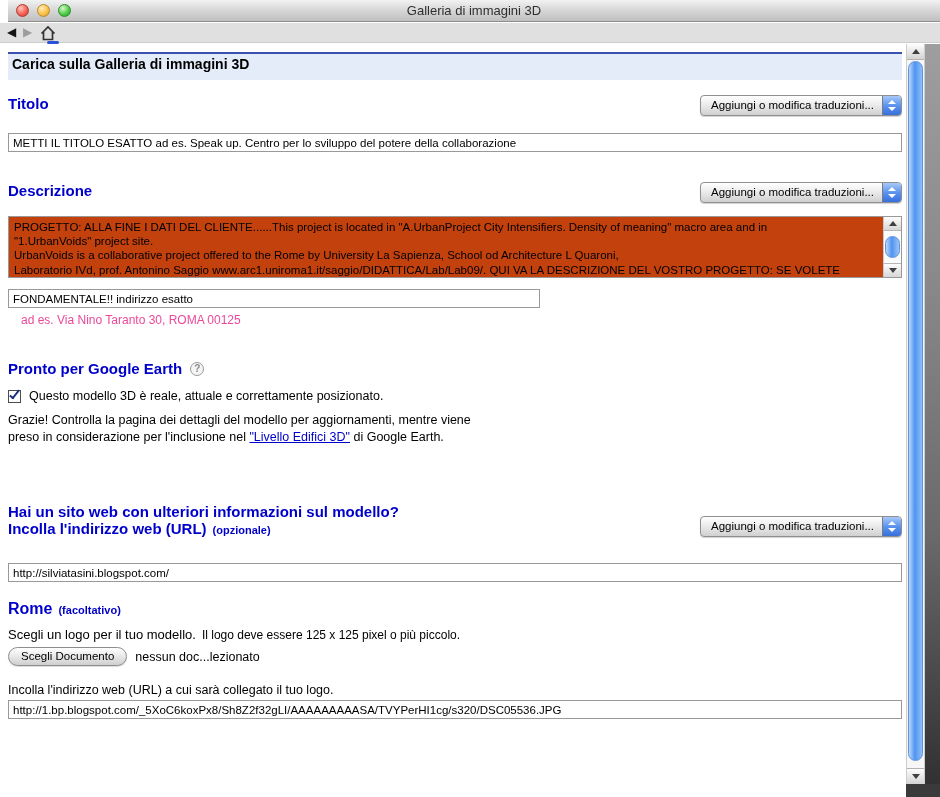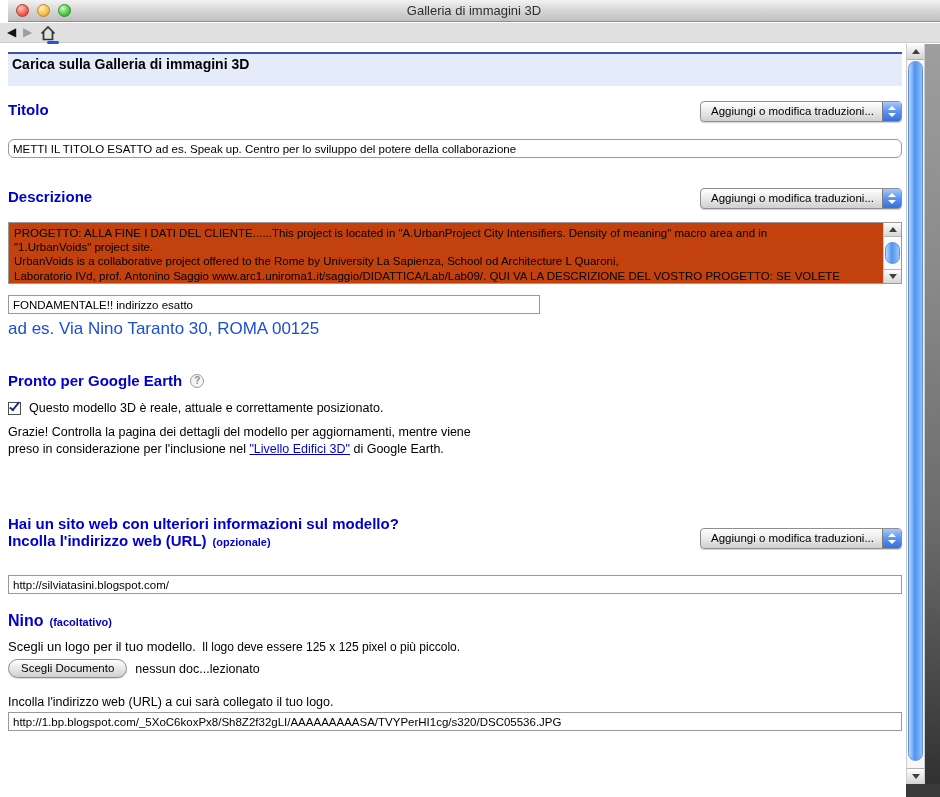--- a/index.html
+++ b/index.html
@@ -25,21 +25,21 @@
   .nav-back { position:absolute; left:7px; top:2px; font-size:12px; color:#141414; cursor:default; }
   .nav-fwd  { position:absolute; left:23px; top:2px; font-size:12px; color:#9d9d9d; cursor:default; }
   .nav-home { position:absolute; left:39px; top:1px; }
   .home-underline { position:absolute; left:47px; top:18px; width:12px; height:3px; background:#2a52d8; border-radius:2px; }
 
   
   .content { position:absolute; top:44px; left:0; width:906px; bottom:0; background:#fff; }
   .inner { padding:8px 4px 0 8px; }
 
   .page-header { background:#e5ecf9; border-top:2px solid #3c50b0; font-size:14px;
-    font-weight:bold; color:#000; padding:2px 4px 14px; }
+    font-weight:bold; color:#000; padding:2px 4px 8px; }
 
   .h-blue { color:#0000cc; font-size:15px; font-weight:bold; }
   .h-small { color:#0000cc; font-size:11px; font-weight:bold; }
 
   .row { display:flex; justify-content:space-between; align-items:flex-start; }
   .row-end { display:flex; justify-content:space-between; align-items:flex-end; }
 
   .popup { display:inline-flex; align-items:stretch; height:21px; border:1px solid #8f8f8f;
     border-radius:4px; overflow:hidden; background:linear-gradient(#ffffff,#ececec 45%,#d0d0d0);
     box-shadow:0 1px 1px rgba(0,0,0,.18); cursor:default; }
@@ -60,21 +60,21 @@
   .ta-sb { position:absolute; top:0; right:0; bottom:0; width:18px; border-left:1px solid #c9c9c9; background:#fbfbfb; }
   .ta-btn { position:absolute; right:0; width:17px; height:14px; background:linear-gradient(#fdfdfd,#d6d6d6);
     display:flex; align-items:center; justify-content:center; }
   .ta-up { top:0; border-bottom:1px solid #b7b7b7; }
   .ta-down { bottom:0; border-top:1px solid #b7b7b7; }
   .tri-up-dk { width:0;height:0;border-left:4px solid transparent;border-right:4px solid transparent;border-bottom:5px solid #3f3f3f; }
   .tri-down-dk { width:0;height:0;border-left:4px solid transparent;border-right:4px solid transparent;border-top:5px solid #3f3f3f; }
   .ta-thumb { position:absolute; right:1px; top:19px; width:15px; height:22px; border-radius:8px;
     border:1px solid #5f8fd9; background:linear-gradient(90deg,#bcd9fb,#4f93f1 45%,#9cc6f8); }
 
-  .hint-gray { color:#1d4ed8; font-size:17px; }
+  .hint-gray { color:#ec4899; font-size:12px;margin-left:13px; }
 
   .help-icon { display:inline-flex; align-items:center; justify-content:center; width:14px; height:14px;
     border:1px solid #9c9c9c; border-radius:50%; color:#8a8a8a; font-size:10px; font-weight:bold;
     vertical-align:2px; margin-left:8px; background:#f4f4f4; cursor:default; }
 
   .cb-row { display:flex; align-items:center; gap:8px; }
   .checkbox { position:relative; width:13px; height:13px; border:1px solid #4c4c4c; background:#fff; margin-top:1px; cursor:default; }
   .check-mark { position:absolute; left:3px; top:-3px; width:5px; height:11px;
     border-right:2px solid #1c2f7c; border-bottom:2px solid #1c2f7c; transform:rotate(38deg); }
   .cb-label { font-size:12.5px; color:#000; }
@@ -101,21 +101,21 @@
   .ms-down { bottom:0; border-top:1px solid #b2b2b2; }
   .ms-thumb { position:absolute; top:17px; left:1px; width:15px; height:700px; border-radius:8px;
     border:1px solid #5e92dd; background:linear-gradient(90deg,#bcd9fb,#4f93f1 45%,#8fc0f8); }
   .right-strip { position:absolute; top:44px; right:0; width:15px; bottom:0;
     background:linear-gradient(#9e9e9e,#8a8a8a 30%,#6a6a6a 65%,#2e2e2e); }
   .br-corner { position:absolute; right:0; bottom:0; width:34px; height:13px; background:#3a3a3a; }
 
   
   .mt-header { margin-top:0; }
   .mt-titolo { margin-top:15px; }
-  .mt-input1 { margin-top:17px;border-radius:6px; }
+  .mt-input1 { margin-top:17px; }
   .mt-descr  { margin-top:30px; }
   .mt-ta     { margin-top:13px; }
   .mt-indir  { margin-top:23px; }
   .mt-input2 { margin-top:11px; }
   .mt-hint   { margin-top:5px; }
   .mt-pronto { margin-top:33px; }
   .mt-cb     { margin-top:11px; }
   .mt-para   { margin-top:9px; }
   .mt-web    { margin-top:57px; }
   .mt-input3 { margin-top:26px; }
@@ -220,21 +220,21 @@
           <span class="popup-label">Aggiungi o modifica traduzioni...</span>
           <span class="popup-arrows">
               <span class="tri-up"></span>
               <span class="tri-down"></span>
             </span>
         </div>
       </div>
       <input class="text-input mt-input3" type="text" value="http://silviatasini.blogspot.com/" style="">
 
       <div class="baseline mt-logo">
-        <span class="h-blue" style="font-size:16px;">Nino</span>
+        <span class="h-blue" style="font-size:16px;">Rome</span>
         <span class="h-small">(facoltativo)</span>
       </div>
       <div class="baseline mt-choose">
         <span class="body-text">Scegli un logo per il tuo modello.</span>
         <span class="small-text">Il logo deve essere 125 x 125 pixel o più piccolo.</span>
       </div>
       <div class="mt-btnrow">
         <button class="pill-btn">Scegli Documento</button>
         <span class="status-text">nessun doc...lezionato</span>
       </div>

